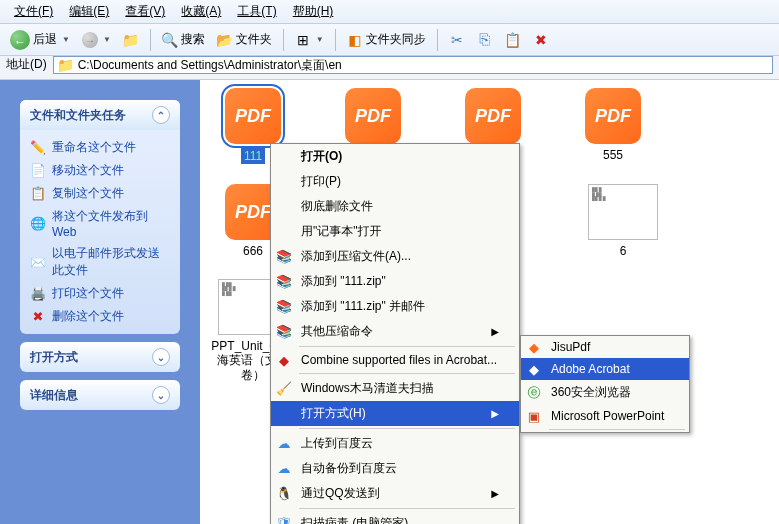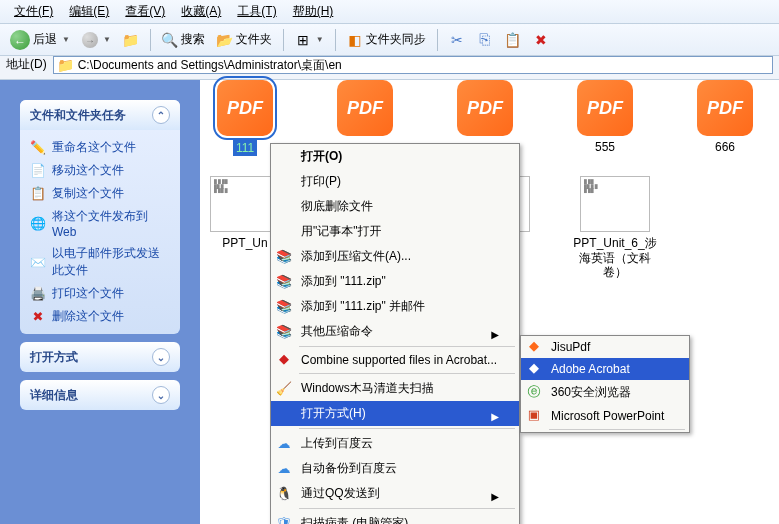--- a/index.html
+++ b/index.html
@@ -26,33 +26,33 @@
 .main { display: flex; height: calc(524px - 80px); }
 .sidebar { width: 200px; background: #6b8fd4; padding: 20px; display: flex; flex-direction: column; gap: 8px; }
 .panel { background: linear-gradient(#e8f0ff, #d0e0f8); border-radius: 6px; overflow: hidden; }
 .panel-hdr { background: linear-gradient(#fff, #d8e8fc); padding: 6px 10px; font-weight: bold; color: #2a4a8a; display: flex; justify-content: space-between; align-items: center; font-size: 13px; }
 .panel-body { padding: 6px 4px; }
 .task-item { display: flex; align-items: center; gap: 6px; padding: 3px 6px; color: #1a4aa8; }
 .task-icon { width: 16px; height: 16px; display: inline-flex; align-items: center; justify-content: center; font-size: 13px; }
 .chev { width: 18px; height: 18px; border-radius: 50%; background: #fff; border: 1px solid #a0b8d8; display: flex; align-items: center; justify-content: center; font-size: 10px; color: #4a6aa8; }
 
 
-.content { flex: 1; background: #fff; position: relative; }
+.content { flex: 1; background: #fff; position: relative; padding: 8px; }
 .icon-grid { display: flex; flex-wrap: wrap; gap: 20px 30px; align-content: flex-start; }
 .file-item { width: 90px; display: flex; flex-direction: column; align-items: center; gap: 4px; }
 .file-icon { width: 56px; height: 56px; border-radius: 10px; display: flex; align-items: center; justify-content: center; font-weight: bold; color: #fff; font-size: 18px; }
 .pdf-icon { background: linear-gradient(135deg, #ff8a3c, #ff6a1a); font-style: italic; }
 .file-item.sel .file-icon { outline: 2px solid #2a6ad0; outline-offset: 2px; }
 .file-label { text-align: center; font-size: 12px; max-width: 100px; word-break: break-all; line-height: 1.2; }
 .file-item.sel .file-label { background: #2a6ad0; color: #86efac; padding: 1px 3px; }
 .ppt-thumb { width: 70px; height: 56px; border: 1px solid #bbb; background: #fff; padding: 3px; font-size: 4px; color: #888; overflow: hidden; line-height: 1.1; }
 
 
 .ctx { position: absolute; background: #f8f8f5; border: 1px solid #888; box-shadow: 2px 2px 4px rgba(0,0,0,0.3); z-index: 100; min-width: 250px; }
-.ctx-item { display: flex; align-items: flex-end; padding: 4px 20px 4px 30px; position: relative; white-space: nowrap; }
+.ctx-item { display: flex; align-items: center; padding: 4px 20px 4px 30px; position: relative; white-space: nowrap; }
 .ctx-item.hl { background: #2a5ad0; color: #fff; }
 .ctx-sep { height: 1px; background: #ccc; margin: 2px 4px 2px 28px; }
 .ctx-icon { position: absolute; left: 4px; width: 18px; height: 18px; display: flex; align-items: center; justify-content: center; font-size: 13px; }
 .ctx-arrow { margin-left: auto; font-size: 10px; }
 .sub-ctx { left: 248px; top: 186px; min-width: 170px; }
 </style>
 </head>
 <body>
 
 <div class="menubar">

